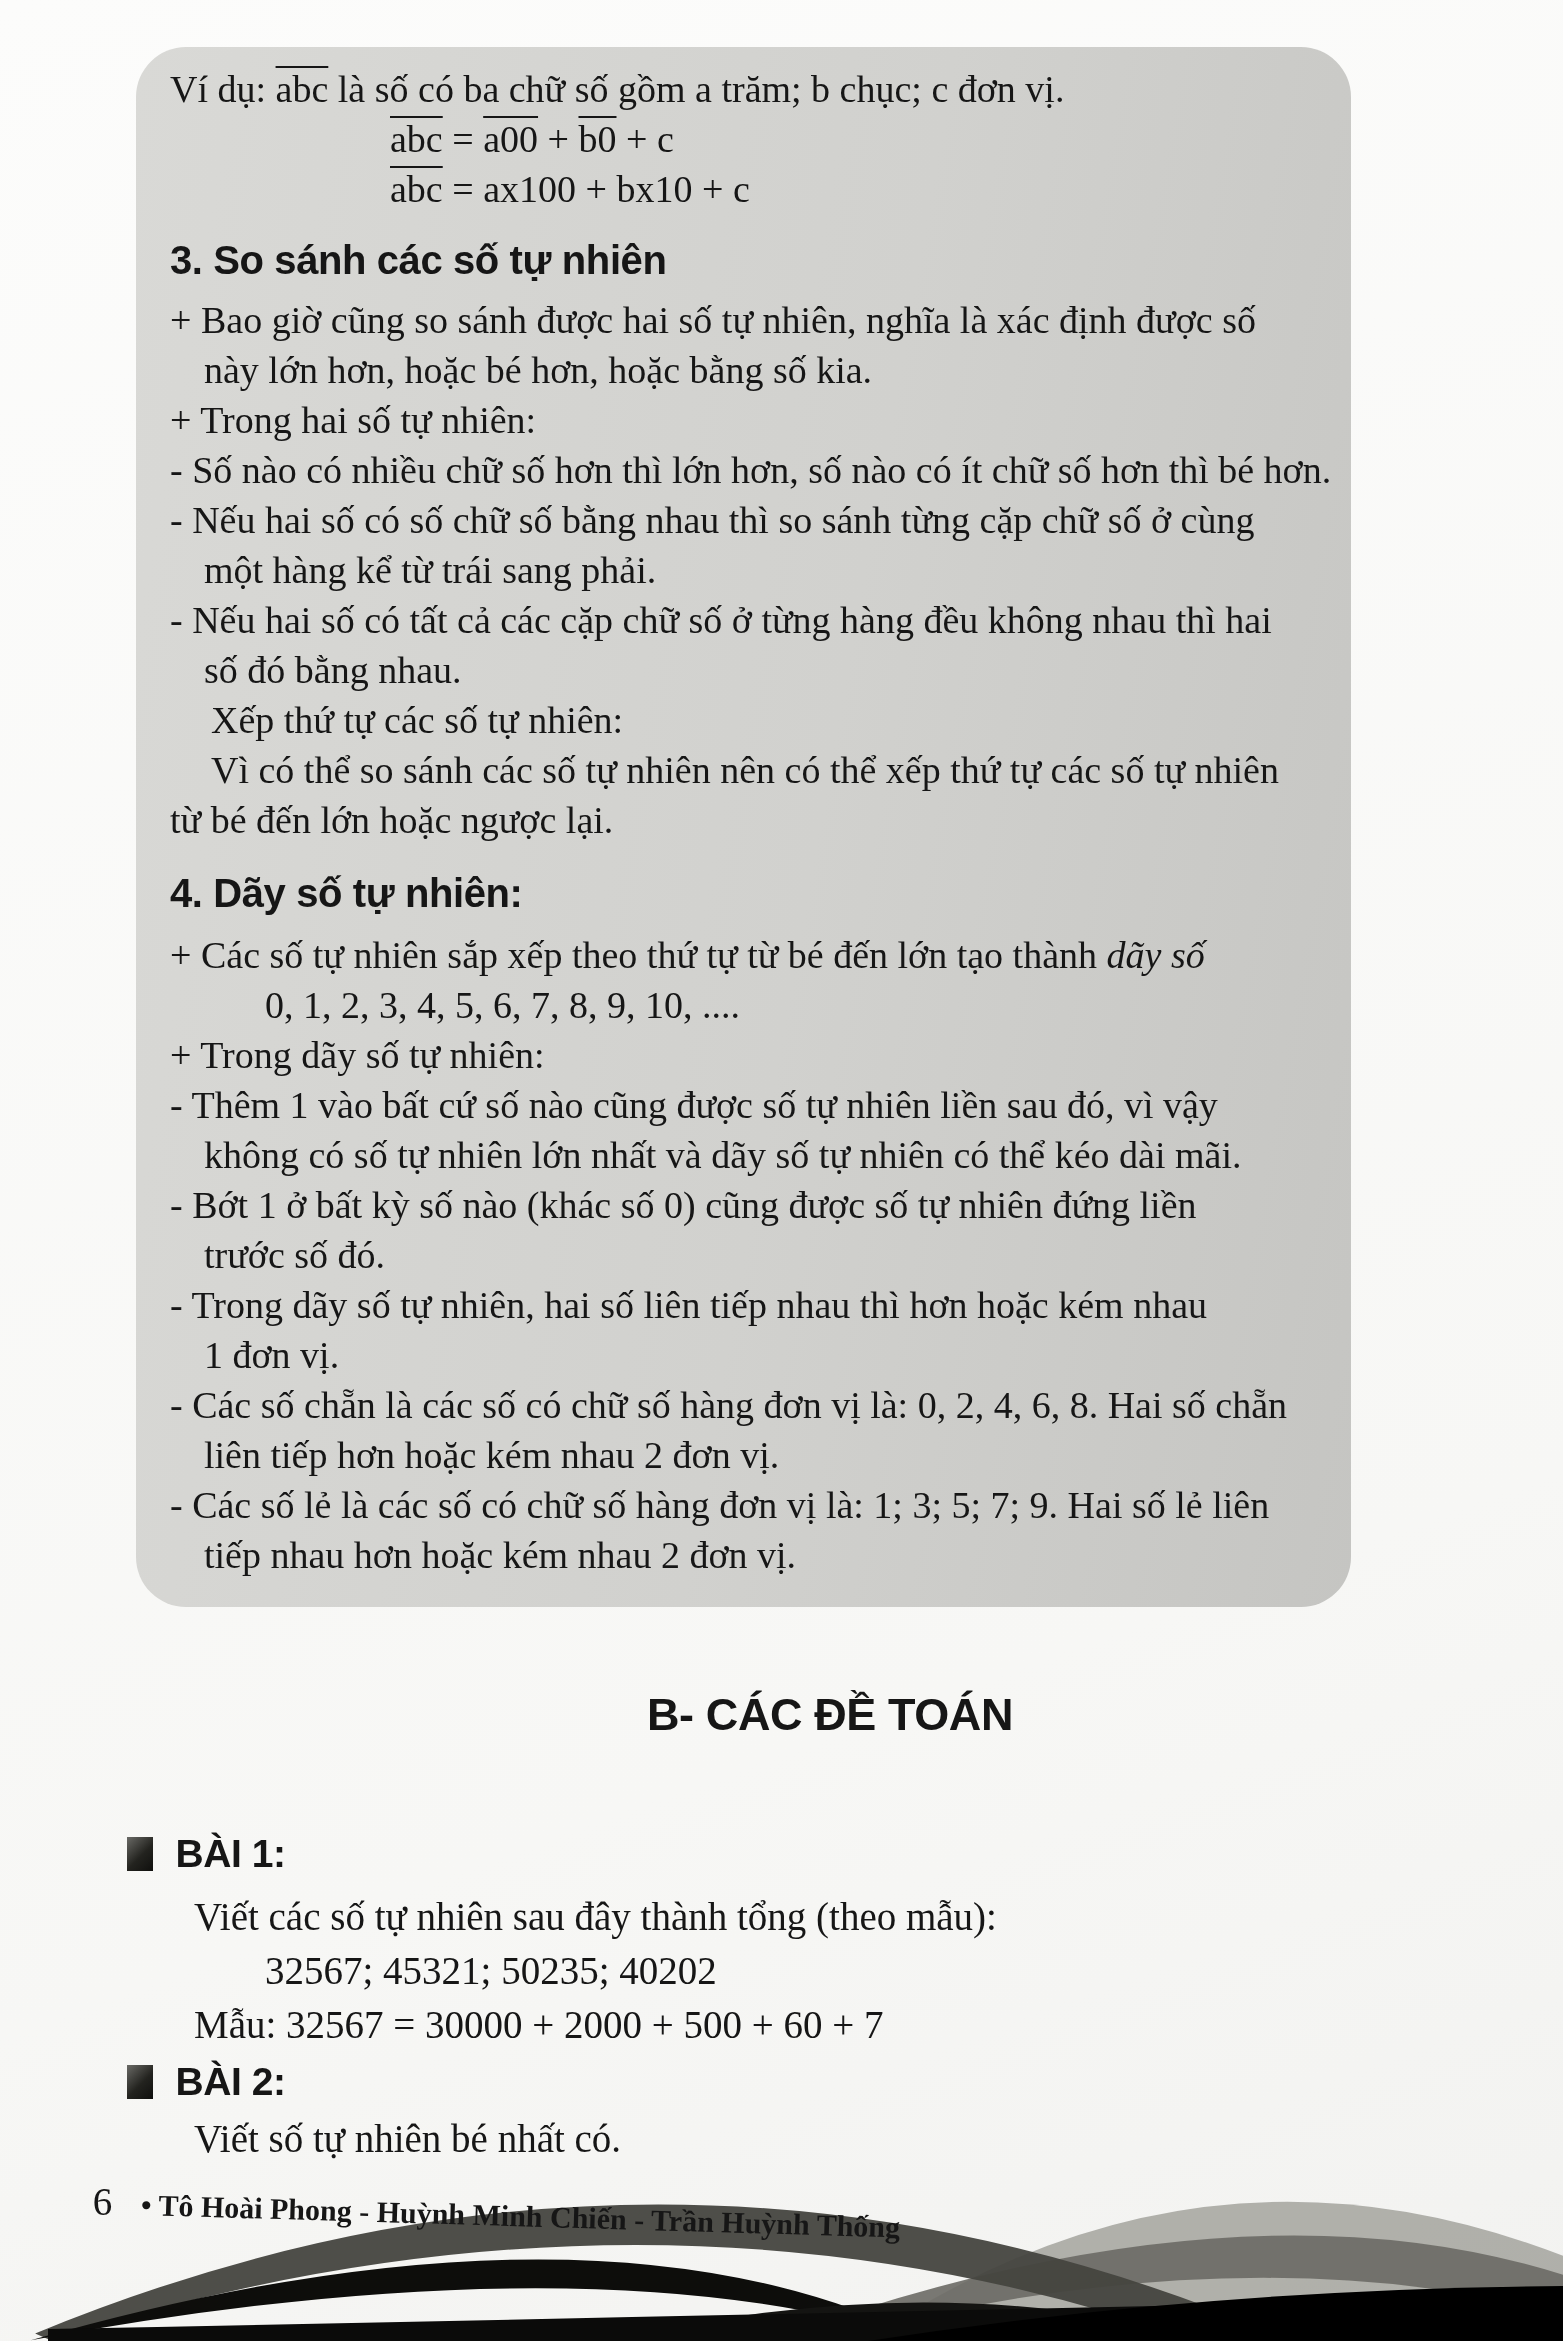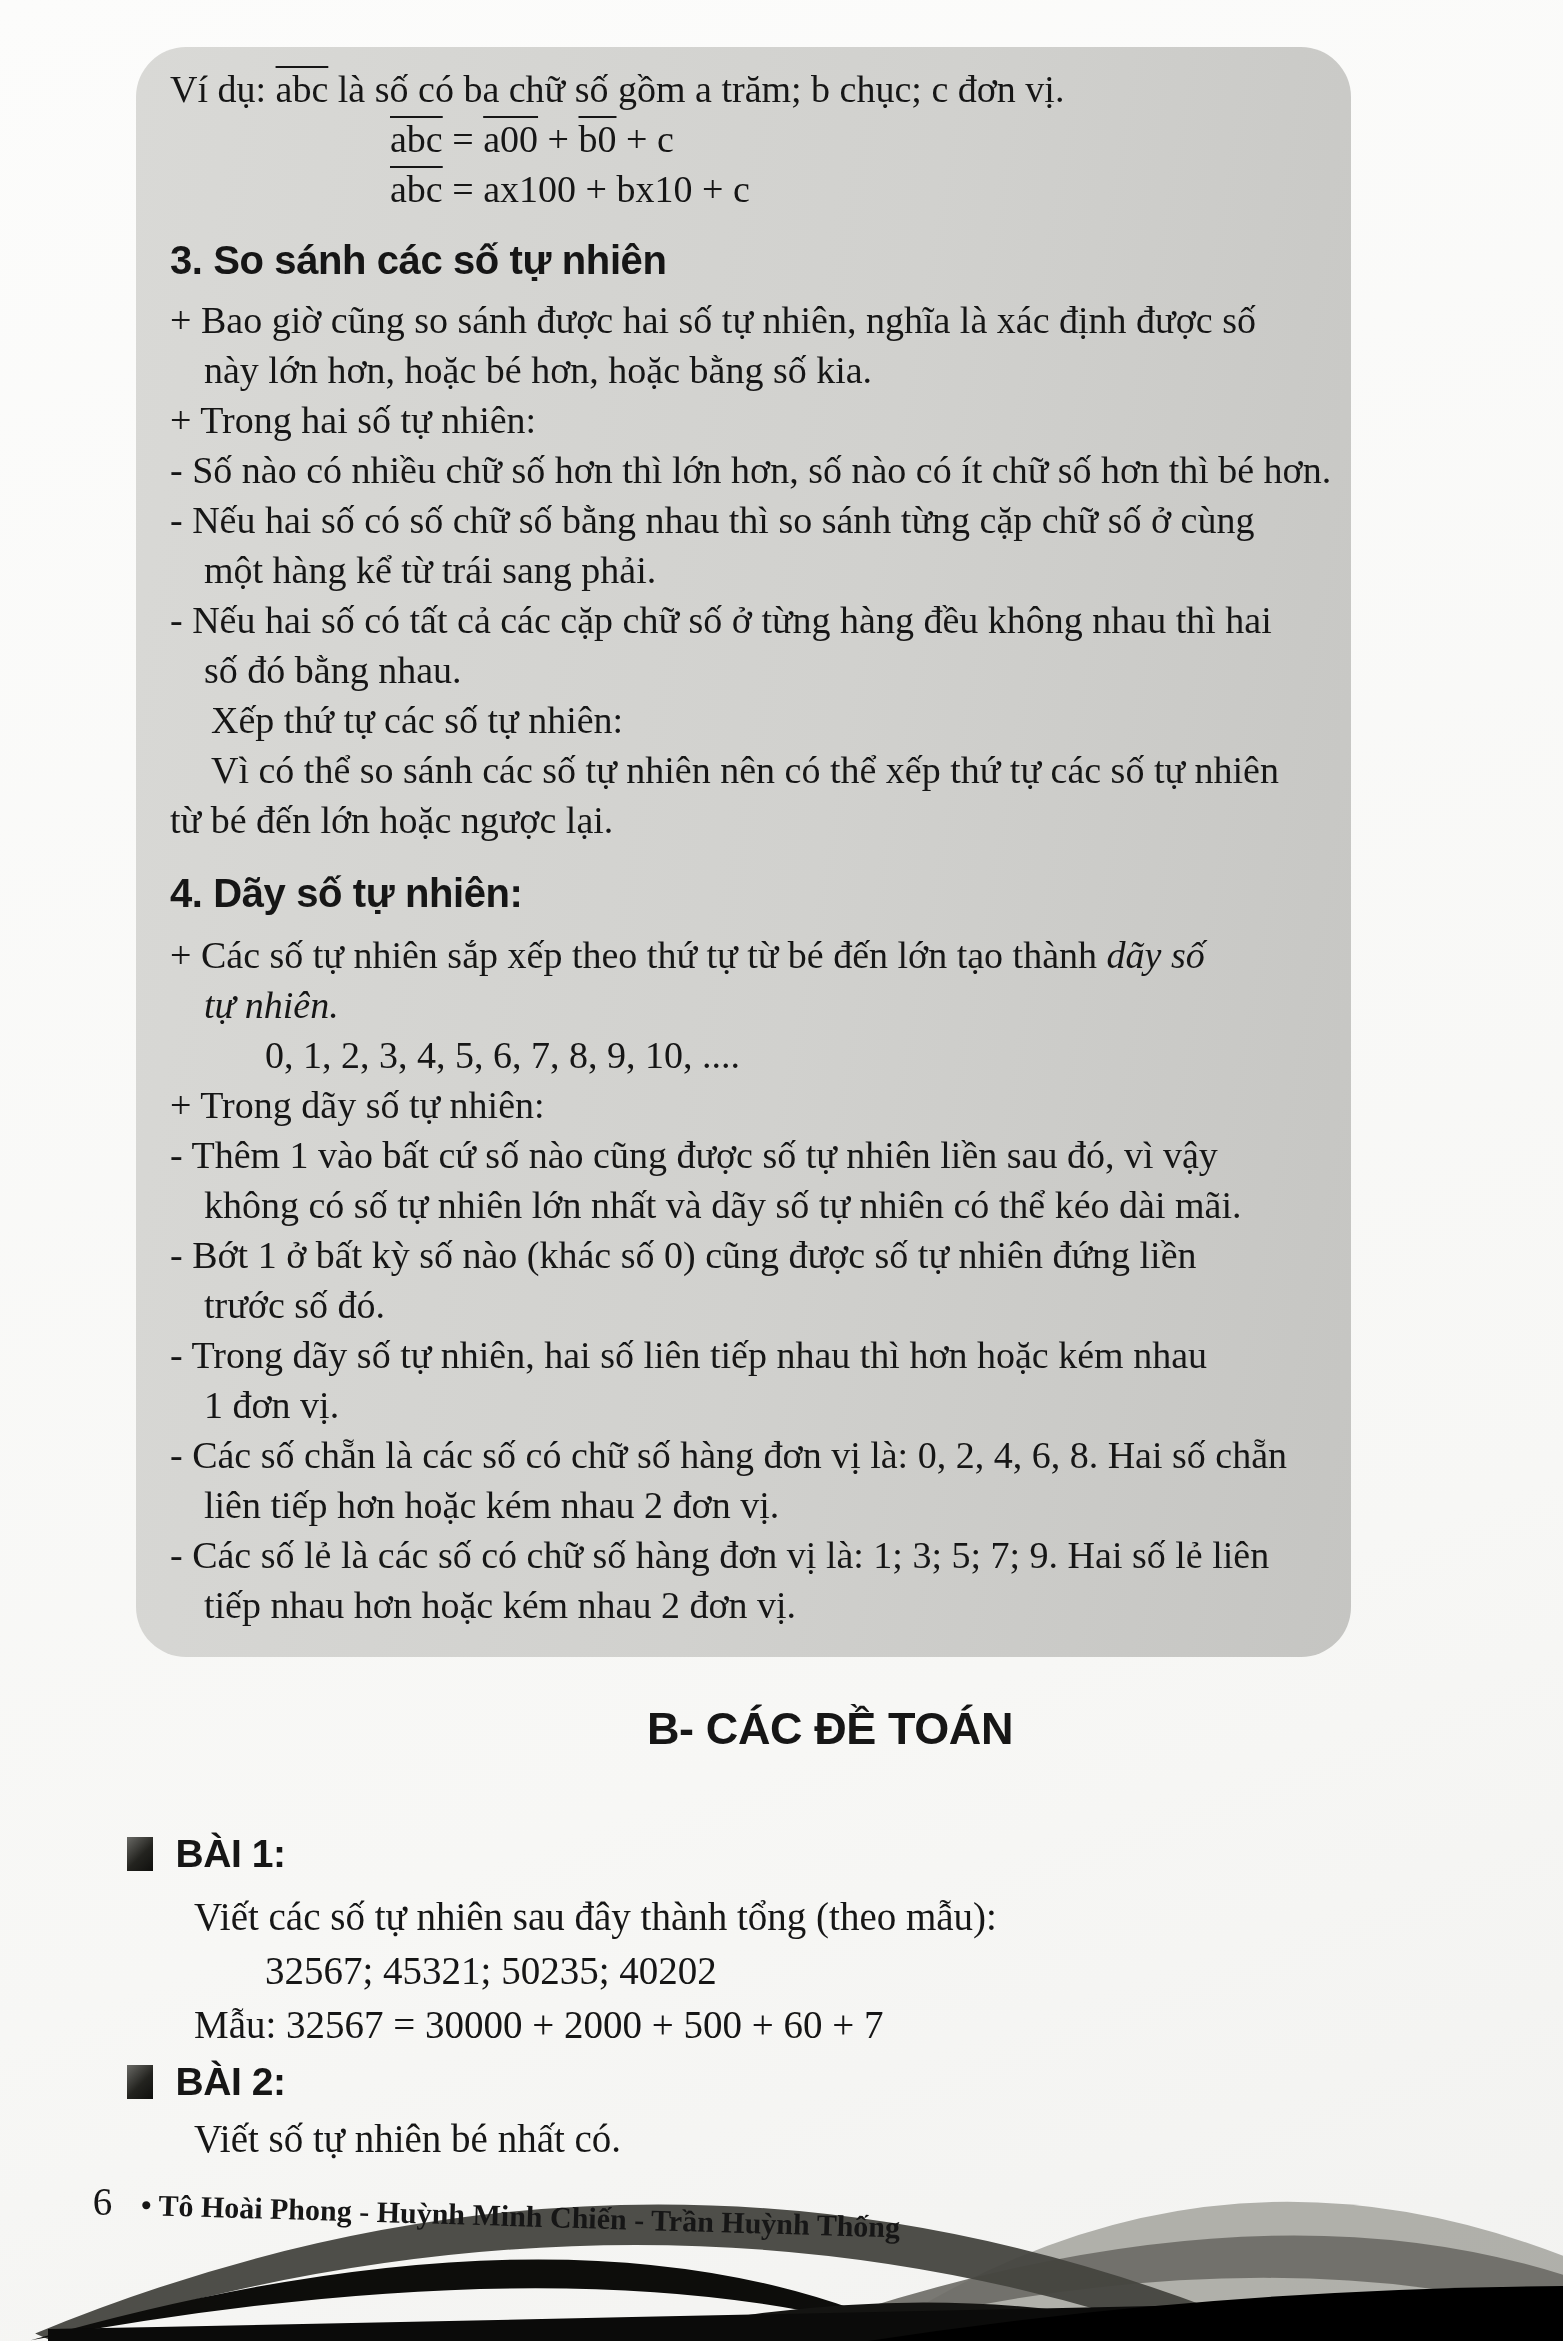--- a/index.html
+++ b/index.html
@@ -26,21 +26,21 @@
     font-family:"Liberation Sans","DejaVu Sans",sans-serif;
     font-weight:700;font-size:40px;line-height:45px;letter-spacing:-0.4px;
     margin:24px 0 12px 0;
   }
   .bh.h4{margin:26px 0 13.8px 0;}
   .it{font-style:italic;}
   
   .b-title{
     position:absolute;top:1689px;left:647px;z-index:3;
     font-family:"Liberation Sans","DejaVu Sans",sans-serif;
-    font-weight:700;font-size:45px;letter-spacing:-0.4px;white-space:pre;margin-top:14px;
+    font-weight:700;font-size:45px;letter-spacing:-0.4px;white-space:pre;
   }
   .sec1{
     position:absolute;top:1772px;left:138px;z-index:3;
     font-family:"Liberation Sans","DejaVu Sans",sans-serif;
     font-weight:700;font-size:40px;letter-spacing:-0.4px;white-space:pre;
   }
   .bai{position:absolute;left:127px;z-index:3;display:flex;align-items:center;}
   .sq{
     width:26px;height:34px;margin-right:22.4px;
     background:linear-gradient(135deg,#6a6a66 0%,#23231f 55%,#0f0f0d 100%);
@@ -83,21 +83,20 @@
     <div class="line cont">một hàng kể từ trái sang phải.</div>
     <div class="line">- Nếu hai số có tất cả các cặp chữ số ở từng hàng đều không nhau thì hai</div>
     <div class="line cont">số đó bằng nhau.</div>
     <div class="line sub">Xếp thứ tự các số tự nhiên:</div>
     <div class="line sub">Vì có thể so sánh các số tự nhiên nên có thể xếp thứ tự các số tự nhiên</div>
     <div class="line">từ bé đến lớn hoặc ngược lại.</div>
 
     <h2 class="bh h4">4. Dãy số tự nhiên:</h2>
 
     <div class="line"><span>+ Các số tự nhiên sắp xếp theo thứ tự từ bé đến lớn tạo thành </span><span class="it">dãy số</span></div>
-    <div class="line cont it">tự nhiên.</div>
     <div class="line seq">0, 1, 2, 3, 4, 5, 6, 7, 8, 9, 10, ....</div>
     <div class="line">+ Trong dãy số tự nhiên:</div>
     <div class="line">- Thêm 1 vào bất cứ số nào cũng được số tự nhiên liền sau đó, vì vậy</div>
     <div class="line cont">không có số tự nhiên lớn nhất và dãy số tự nhiên có thể kéo dài mãi.</div>
     <div class="line">- Bớt 1 ở bất kỳ số nào (khác số 0) cũng được số tự nhiên đứng liền</div>
     <div class="line cont">trước số đó.</div>
     <div class="line">- Trong dãy số tự nhiên, hai số liên tiếp nhau thì hơn hoặc kém nhau</div>
     <div class="line cont">1 đơn vị.</div>
     <div class="line">- Các số chẵn là các số có chữ số hàng đơn vị là: 0, 2, 4, 6, 8. Hai số chẵn</div>
     <div class="line cont">liên tiếp hơn hoặc kém nhau 2 đơn vị.</div>

